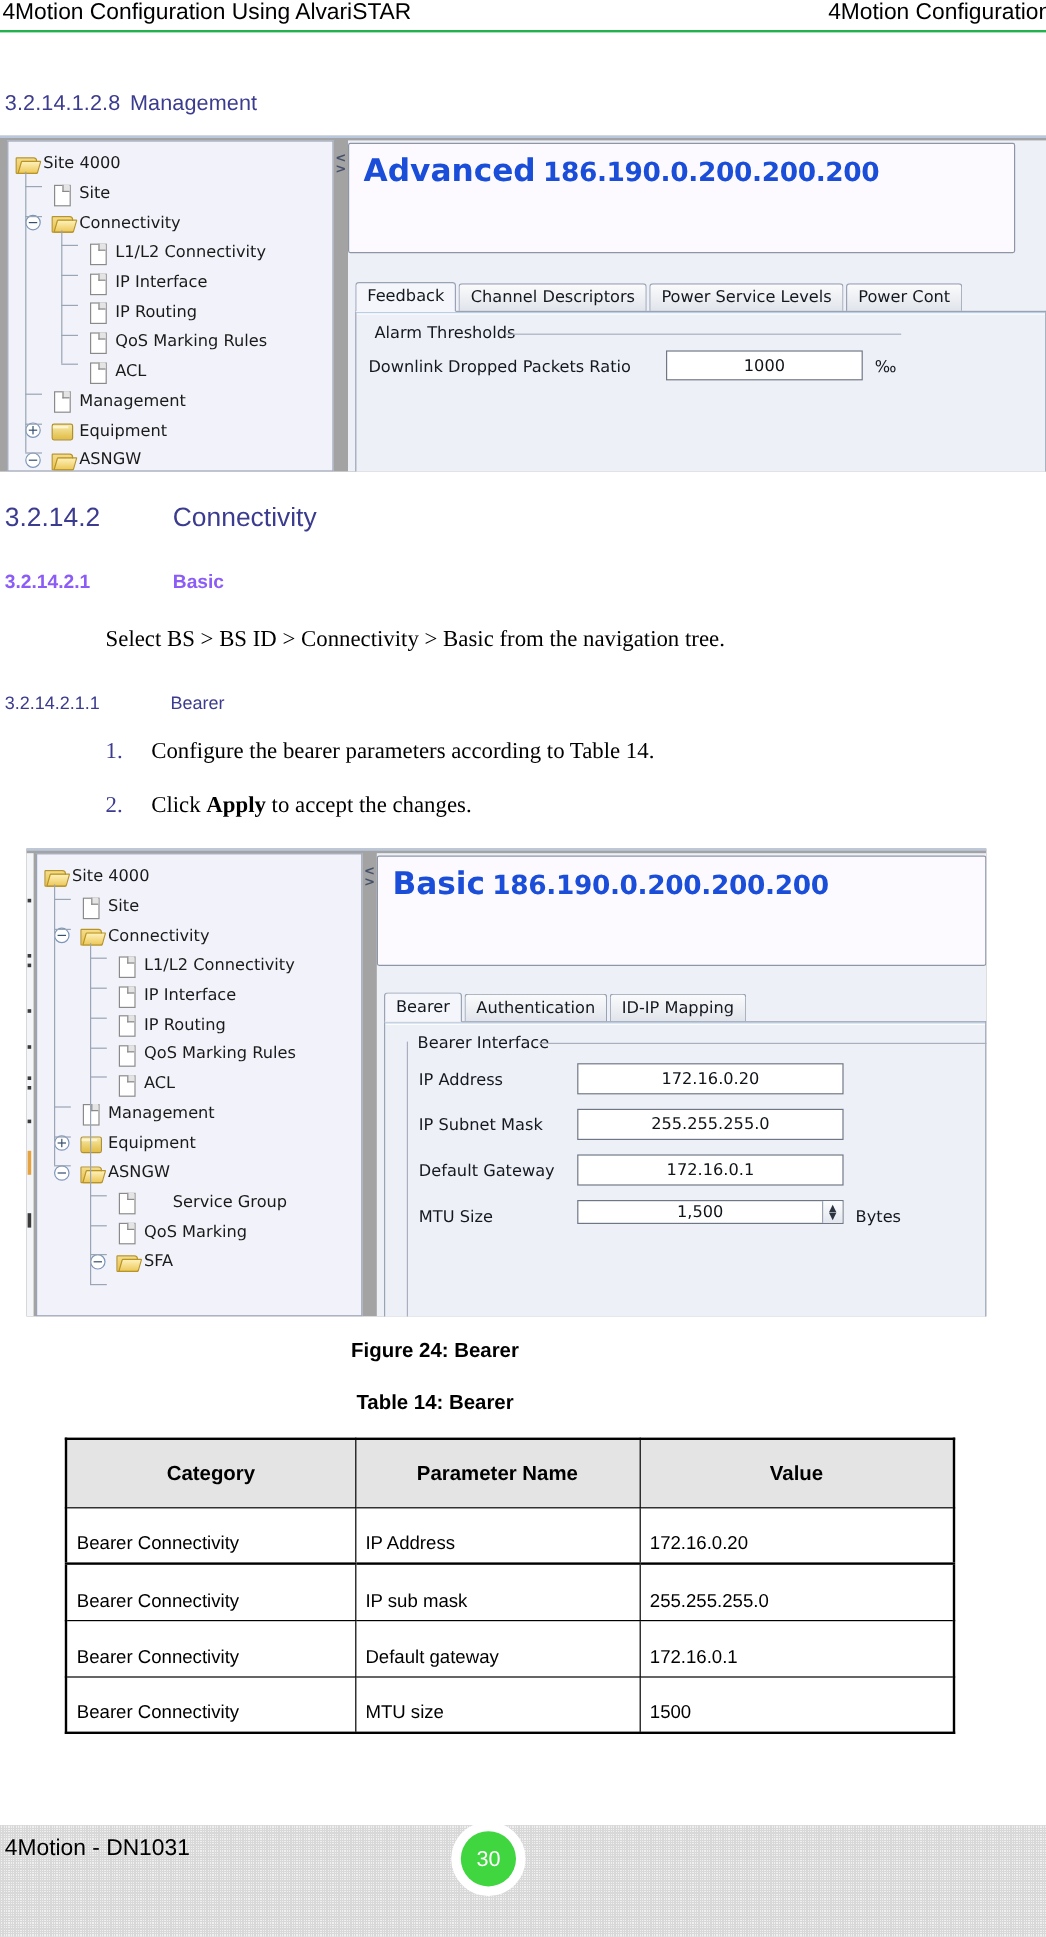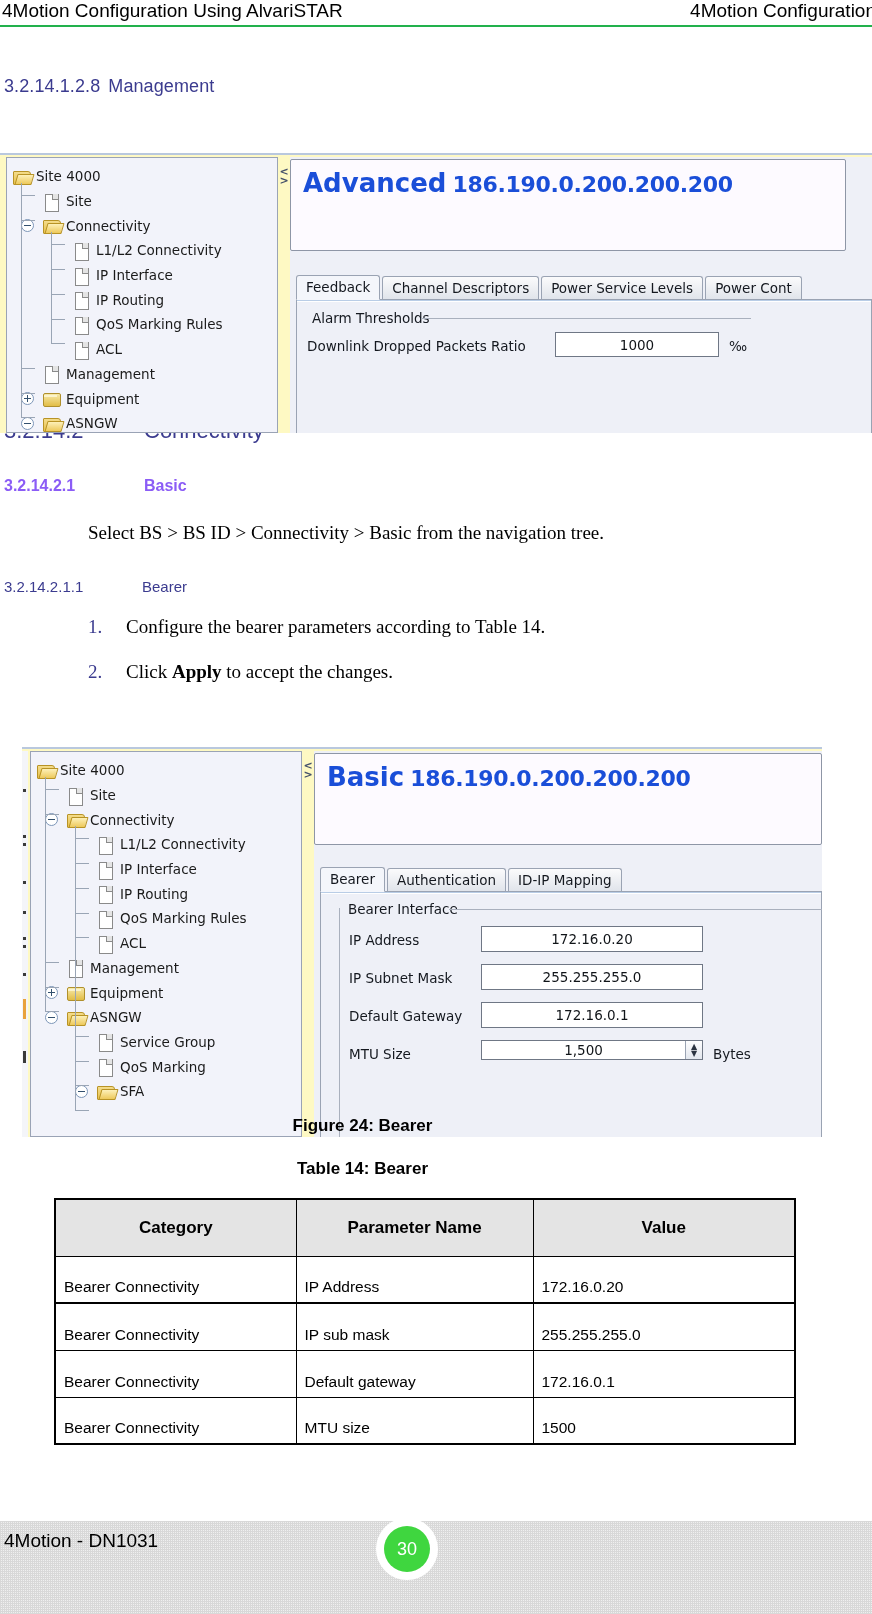--- a/index.html
+++ b/index.html
@@ -65,23 +65,22 @@
   }
   ol.steps li { position: relative; padding-left: 38px; margin-bottom: 23px; }
   ol.steps li .marker {
     position: absolute; left: 0; top: 0; color: #3b3b8f;
   }
   ol.steps b { font-weight: bold; }
 
   
   .shot {
     position: absolute;
-    background: #fef9c3;
+    background: #a3a3a3;
     overflow: hidden;
-    margin-top: 40px;
   }
   .shot-topline { position:absolute; left:0; top:0; height:2px; width:100%; background:#b9c8de; }
 
   .tree-panel {
     position: absolute;
     background: #f2f3fa;
     border: 1px solid #9aa3b5;
     overflow: hidden;
   }
   .tree {
@@ -478,21 +477,21 @@
         <div class="tnode" style="padding-left: 30px;">
           <span class="exp plus" style="left: 8px; top: 6px;"></span>
           <span class="ico folder-closed"></span>
           <span class="tlabel">Equipment</span>
         </div>
         <div class="tnode" style="padding-left: 30px;">
           <span class="exp" style="left: 8px; top: 6px;"></span>
           <span class="ico folder-open"></span>
           <span class="tlabel">ASNGW</span>
         </div>
-        <div class="tnode" style="padding-left: 60px;">
+        <div class="tnode" style="padding-left: 60px; gap: 24px;">
           <span class="ico doc"></span>
           <span class="tlabel">Service Group</span>
         </div>
         <div class="tnode" style="padding-left: 60px;">
           <span class="ico doc"></span>
           <span class="tlabel">QoS Marking</span>
         </div>
         <div class="tnode" style="padding-left: 60px;">
           <span class="exp" style="left: 38px; top: 6px;"></span>
           <span class="ico folder-open"></span>

